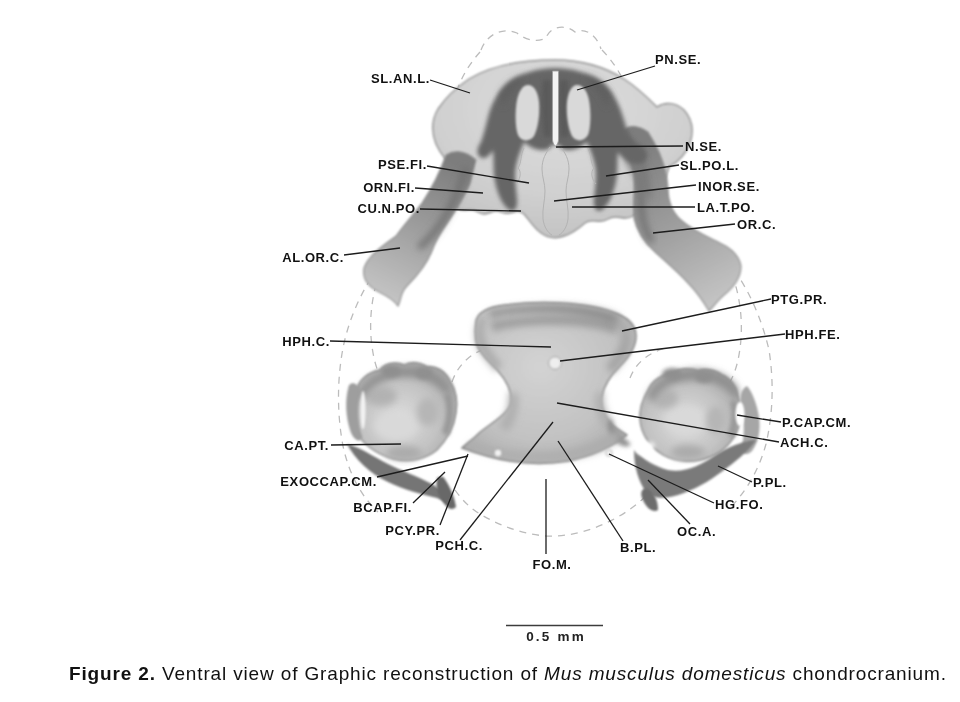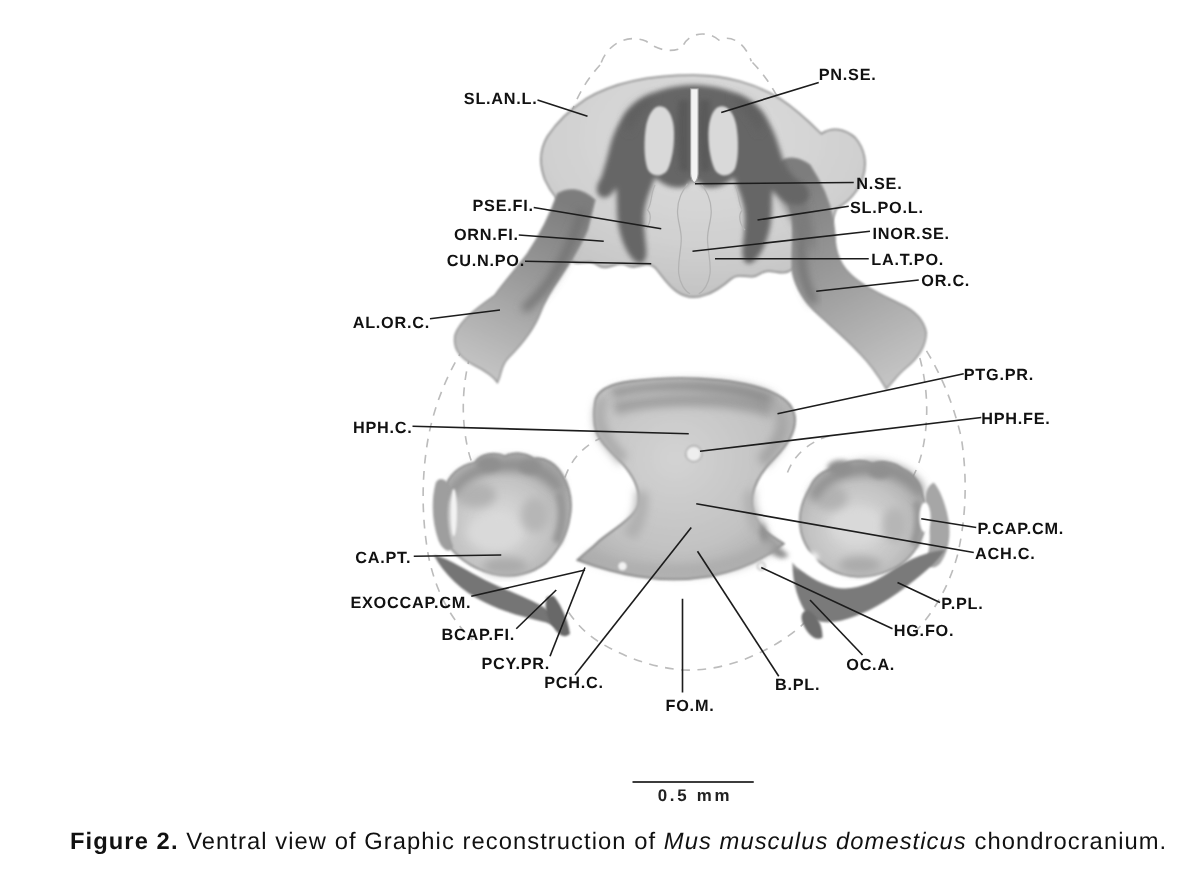--- a/index.html
+++ b/index.html
@@ -1,18 +1,18 @@
 <!DOCTYPE html>
 <html><head>
 <meta charset="utf-8">
 <style>
 html,body{margin:0;padding:0;width:960px;height:702px;background:#ffffff;overflow:hidden}
 #stage{position:relative;width:960px;height:702px;font-family:"Liberation Sans",sans-serif}
 svg{position:absolute;left:0;top:0}
-.cap{position:absolute;left:56px;top:663px;font-size:19px;color:#111;white-space:nowrap;letter-spacing:0.85px}
+.cap{position:absolute;left:69px;top:663px;font-size:19px;color:#111;white-space:nowrap;letter-spacing:0.85px}
 </style>
 </head>
 <body>
 <div id="stage">
 <svg width="960" height="702" viewBox="0 0 960 702">
 <defs>
 <filter id="b1" x="-30%" y="-30%" width="160%" height="160%">
           <feGaussianBlur stdDeviation="0.8"></feGaussianBlur>
         </filter>
 <filter id="b2" x="-30%" y="-30%" width="160%" height="160%">

